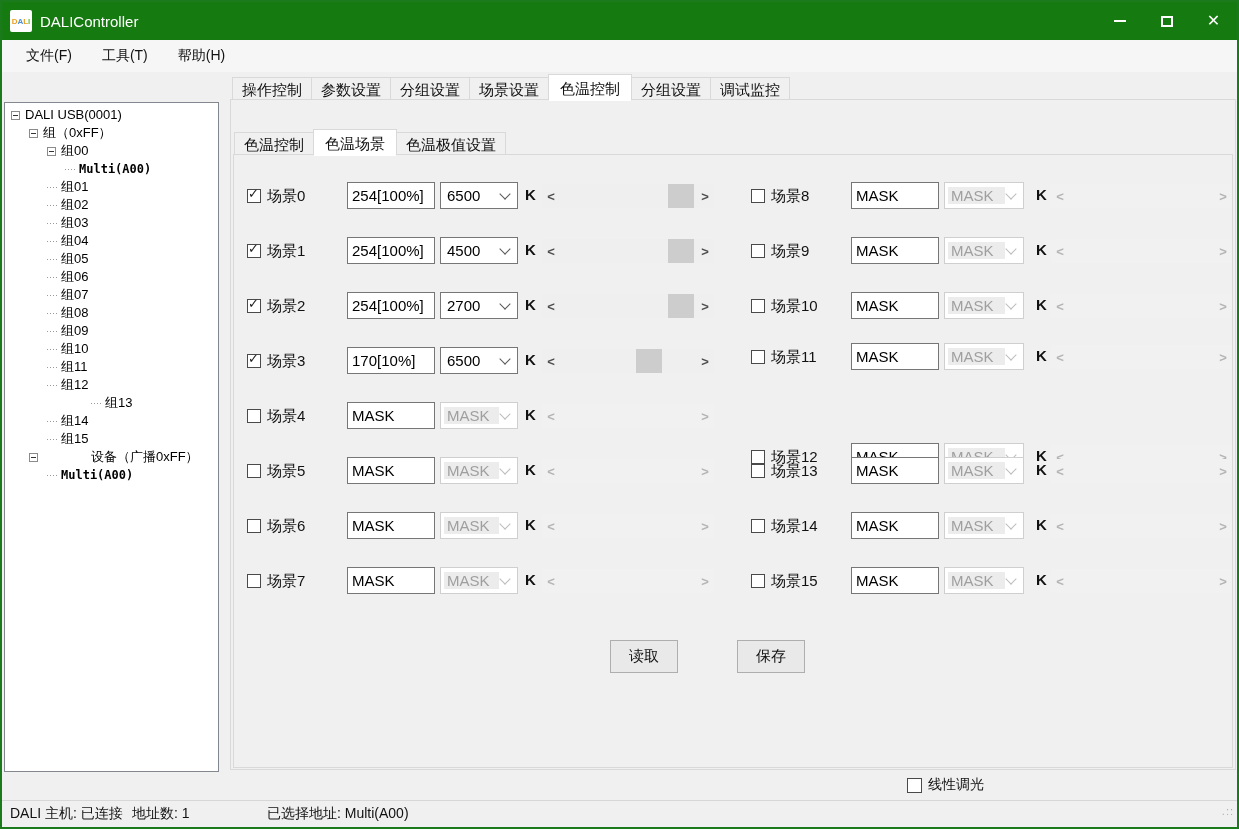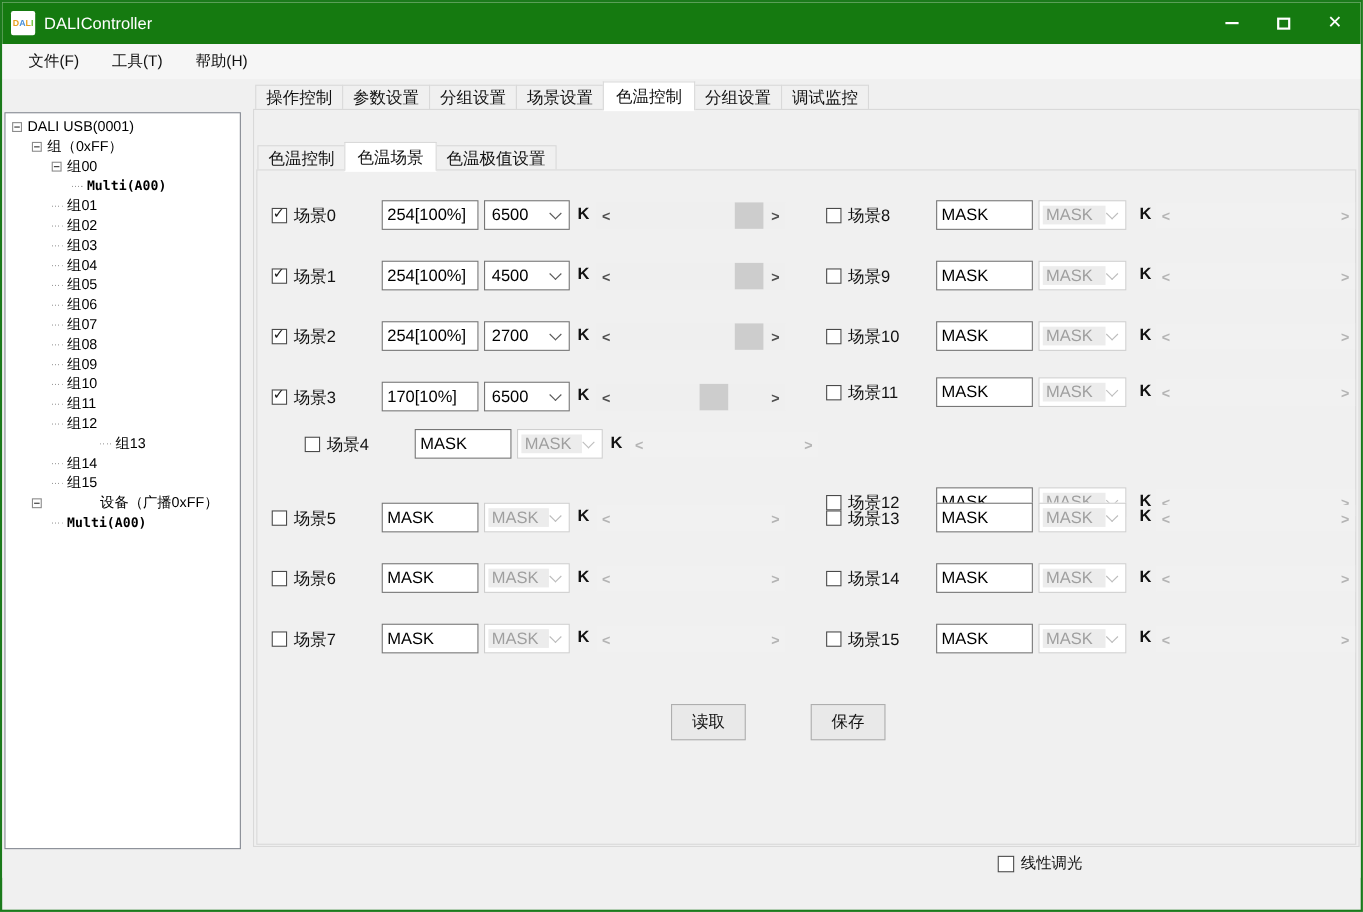--- a/index.html
+++ b/index.html
@@ -296,21 +296,21 @@
               <span class="combo-val">6500</span>
               <span class="chev"></span>
             </div>
             <span class="k-label" style="left: 278px;">K</span>
             <div class="hscroll" style="left: 295px; width: 172px;">
               <span class="arrow left">&lt;</span>
               <span class="arrow right">&gt;</span>
               <div class="thumb" style="left: 94px;"></div>
             </div>
           </div>
-          <div class="scene-row" style="left: 13px; top: 235px; width: 467px; margin-left: 30px;">
+          <div class="scene-row" style="left: 13px; top: 247px; width: 467px;">
             <div class="cb" style="left: 0px;"></div>
             <span class="scene-label">场景4</span>
             <input class="lvl-input" value="MASK" style="">
             <div class="combo disabled" style="left: 193px; width: 78px;">
               <span class="combo-val">MASK</span>
               <span class="chev"></span>
             </div>
             <span class="k-label" style="left: 278px;">K</span>
             <div class="hscroll disabled" style="left: 295px; width: 172px;">
               <span class="arrow left">&lt;</span>
@@ -473,14 +473,20 @@
           </div>
         </div>
     </div>
 
     <div class="footer-check">
       <span class="cb2"></span>
       <span>线性调光</span>
     </div>
   </div>
 
+  <div class="statusbar">
+    <span class="st-host">DALI 主机: 已连接</span>
+    <span class="st-count">地址数: 1</span>
+    <span class="st-sel">已选择地址: Multi(A00)</span>
+    <span class="grip">.::</span>
+  </div>
 
 </div>
 
 </body></html>

